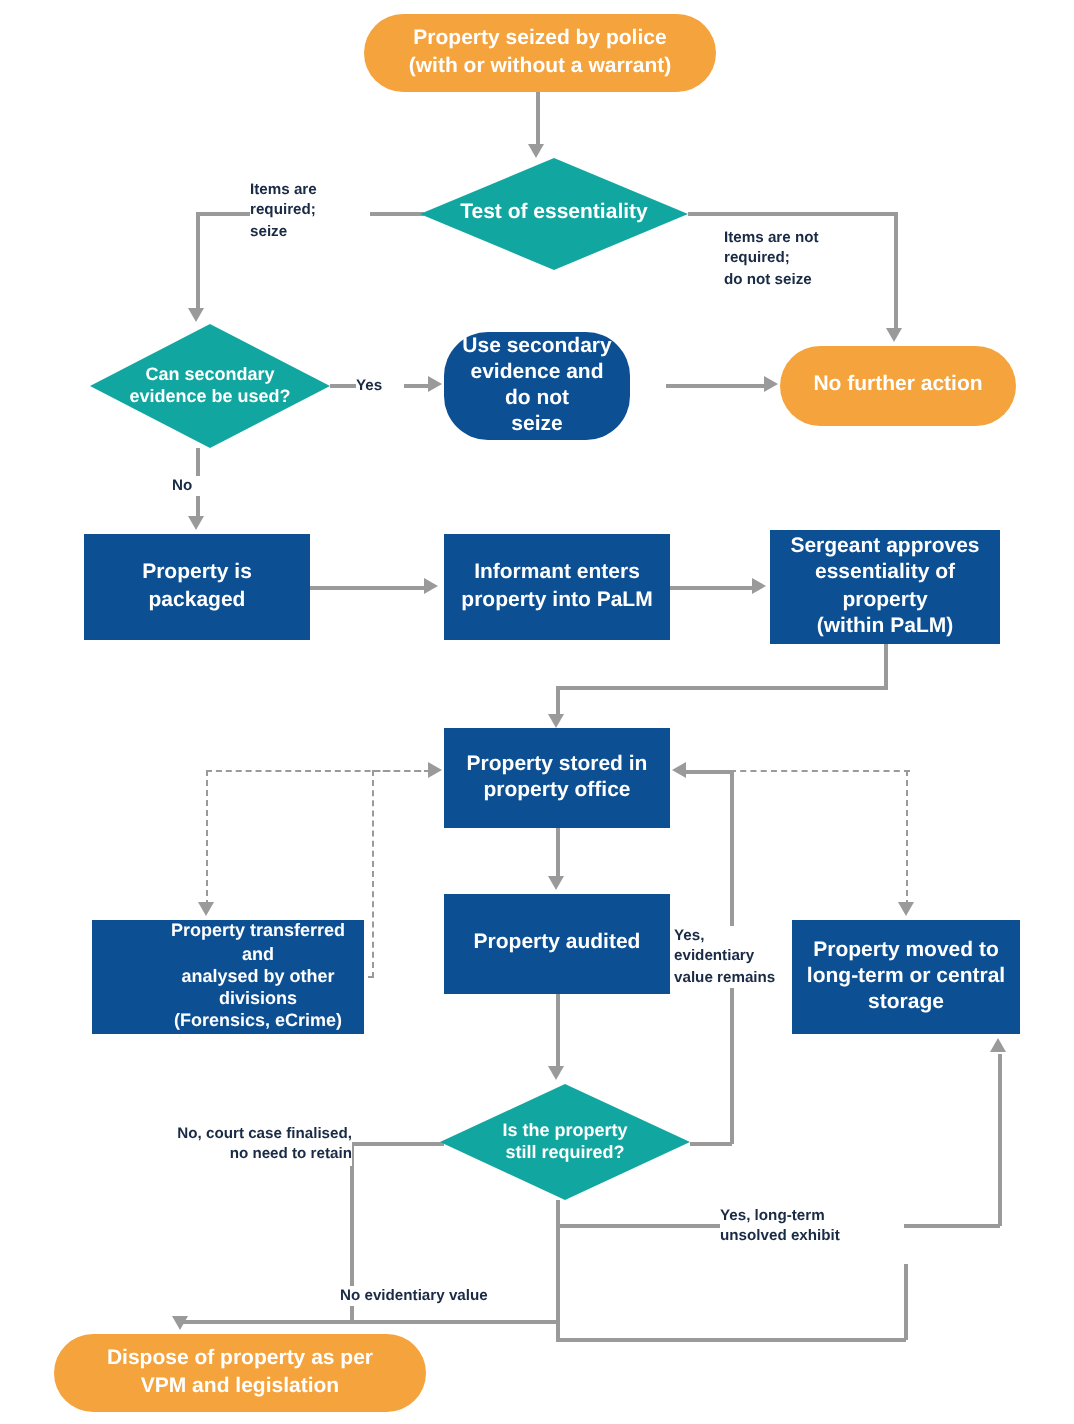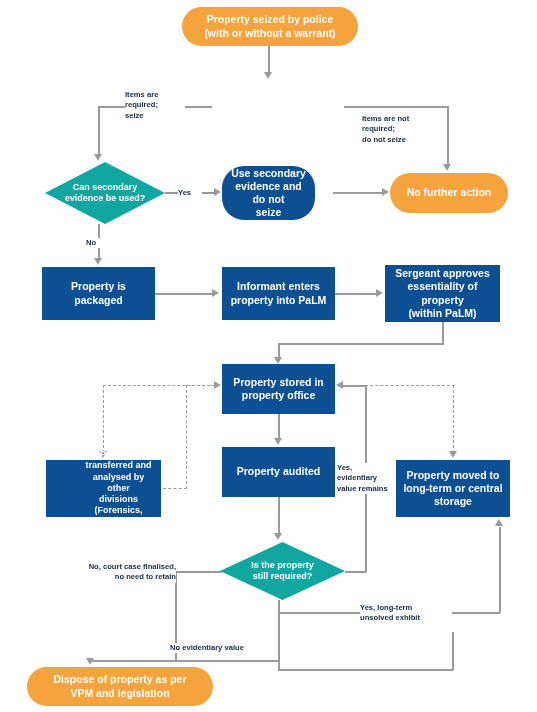--- a/index.html
+++ b/index.html
@@ -198,20 +198,24 @@
 
   <div class="edge v" style="left:278px; top:612px; height:58px;"></div>
   <div class="edge h" style="left:278px; top:669px; width:175px;"></div>
   <div class="edge v" style="left:452px; top:632px; height:38px;"></div>
 
   <div class="node terminal" style="left:182px; top:7px; width:176px; height:39px;">
     <span>Property seized by police
 (with or without a warrant)</span>
   </div>
 
+  <div class="node decision-wrap big" style="left:210px; top:79px; width:134px; height:56px;">
+    <div class="diamond-shape"></div>
+    <div class="diamond-label">Test of essentiality</div>
+  </div>
 
   <div class="node decision-wrap" style="left:45px; top:162px; width:120px; height:62px;">
     <div class="diamond-shape"></div>
     <div class="diamond-label">Can secondary
 evidence be used?</div>
   </div>
 
   <div class="node process" style="left:222px; top:166px; width:93px; height:54px;border-radius:22px;">
     <span>Use secondary
 evidence and do not
@@ -235,21 +239,21 @@
     <span>Property stored in
 property office</span>
   </div>
 
   <div class="node process" style="left:385px; top:265px; width:115px; height:57px;">
     <span>Sergeant approves
 essentiality of property
 (within PaLM)</span>
   </div>
 
-  <div class="node process" style="left:46px; top:460px; width:115px; height:57px; font-size:9px;padding-left:36px;">
+  <div class="node process" style="left:46px; top:460px; width:136px; height:57px; font-size:9px;padding-left:36px;">
     <span>Property transferred and
 analysed by other
 divisions
 (Forensics, eCrime)</span>
   </div>
 
   <div class="node process" style="left:222px; top:447px; width:113px; height:50px;">
     <span>Property audited</span>
   </div>
 

